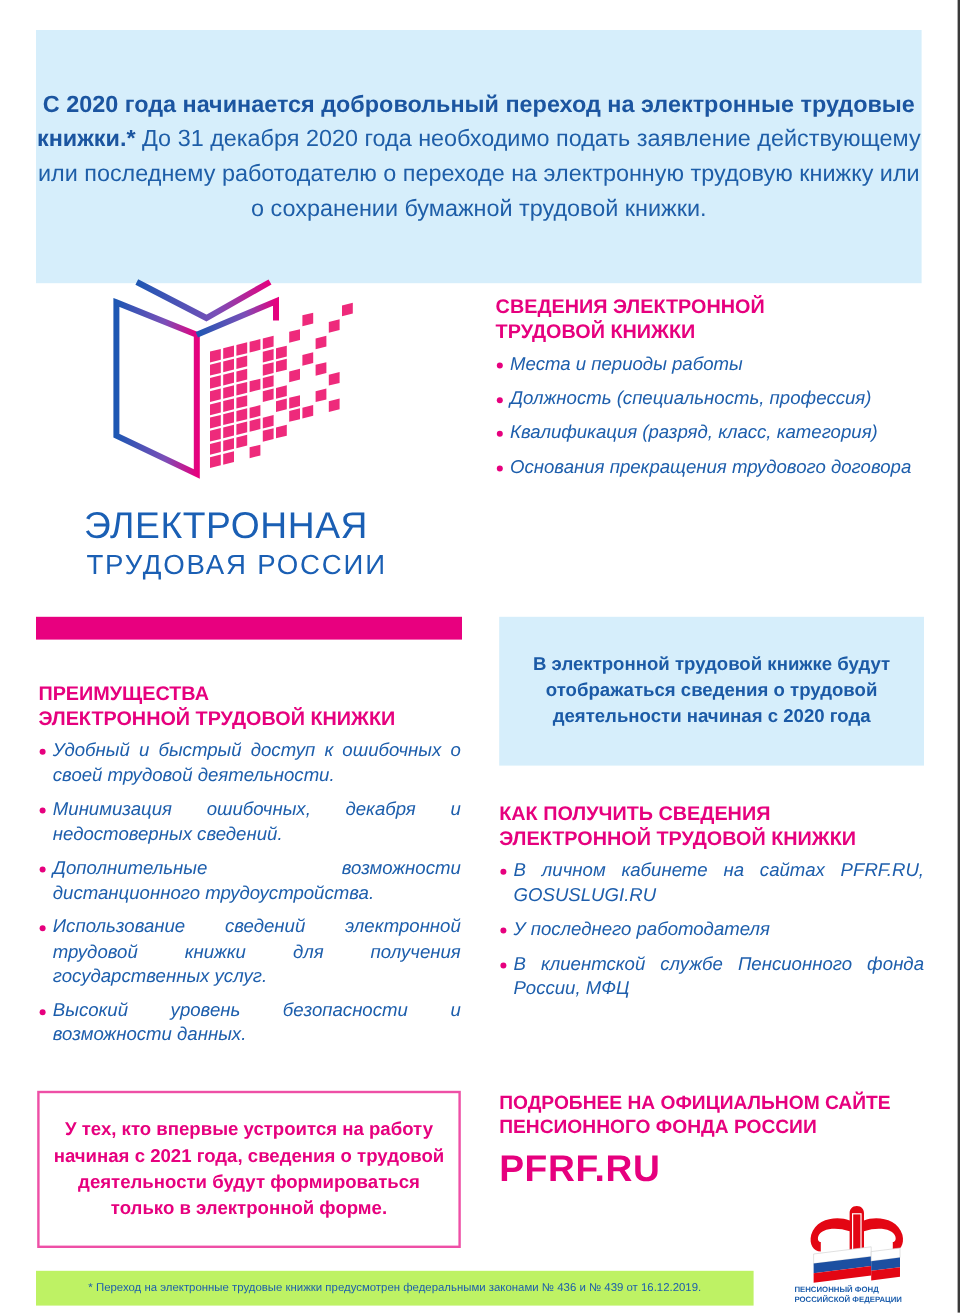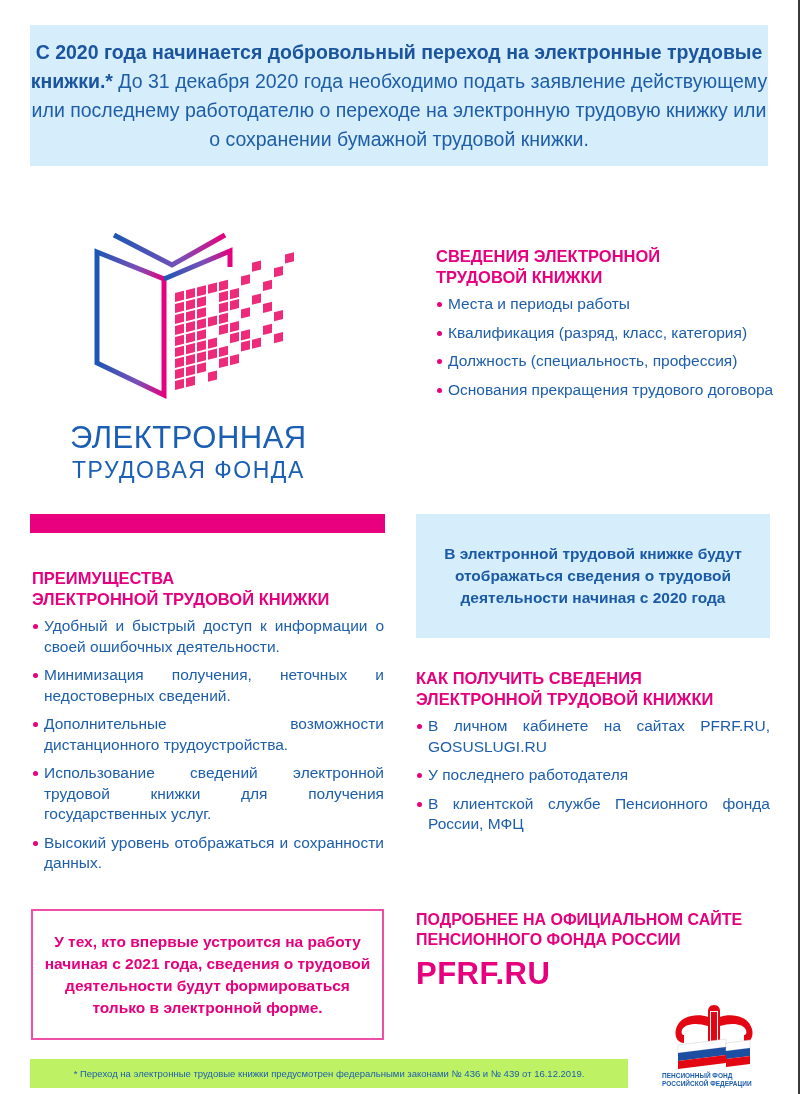--- a/index.html
+++ b/index.html
@@ -5,44 +5,44 @@
   html, body { margin:0; padding:0; }
   body {
     width:800px; height:1094px; position:relative; overflow:hidden;
     background:#ffffff;
     font-family:"Liberation Sans", "DejaVu Sans", sans-serif;
     color:#1c5fae;
   }
   .right-edge { position:absolute; right:0; top:0; width:2px; height:1094px; background:#3a3a3a; }
 
   .top-box {
-    position:absolute; left:30px; top:25px; width:738px; height:141px;
+    position:absolute; left:30px; top:25px; width:738px; height:211px;
     background:#d6eefb; box-sizing:border-box;
     display:flex; align-items:center; justify-content:center; text-align:center;
   }
   .top-box p { margin:0; font-size:19.5px; line-height:29px; color:#1e5ea8; }
   .top-box b { font-weight:bold; color:#1b55a0; }
 
   .logo { position:absolute; left:80px; top:225px; width:260px; height:270px; }
   .logo-title { position:absolute; left:70px; top:420px; font-size:31px; font-weight:normal; color:#1a5fb4; letter-spacing:0.5px; }
   .logo-sub { position:absolute; left:72px; top:457px; font-size:23px; color:#1a5fb4; letter-spacing:1.5px; }
 
   .heading-pink { color:#e6007e; font-weight:bold; font-size:16.5px; line-height:21px; text-transform:uppercase; margin:0; }
 
   .section { position:absolute; }
-  ul.bullets { list-style:none; margin:6px 0 0 0; padding:0; }
+  ul.bullets { list-style:none; margin:6px 0 0 0; padding:0;font-style:italic; }
   ul.bullets li {
     position:relative; padding-left:12px; font-size:15.5px; line-height:20.5px; margin-bottom:8px;
     color:#1d5eac; text-align:justify;
   }
   ul.bullets li::before {
     content:""; position:absolute; left:1px; top:8px; width:5px; height:5px; border-radius:50%; background:#e6007e;
   }
 
-  .sv-section { left:436px; top:246px; width:354px; }
+  .sv-section { left:413px; top:246px; width:354px; }
   .pink-bar { position:absolute; left:30px; top:514px; width:355px; height:19px; background:#e8007f; }
 
   .adv-section { left:32px; top:568px; width:352px; }
   .info-box {
     position:absolute; left:416px; top:514px; width:354px; height:124px; background:#d6eefb;
     display:flex; align-items:center; text-align:center;
   }
   .info-box p { margin:0; font-size:15.5px; line-height:22px; font-weight:bold; color:#1b5aa6; }
 
   .how-section { left:416px; top:668px; width:354px; }
@@ -150,48 +150,48 @@
     <rect x="77" y="42" width="9" height="9"></rect>
       <rect x="66" y="53" width="9" height="9"></rect>
       <rect x="88" y="53" width="9" height="9"></rect>
       <rect x="99" y="64" width="9" height="9"></rect>
     <rect x="88" y="75" width="9" height="9"></rect>
       <rect x="99" y="86" width="9" height="9"></rect>
       <rect x="55" y="97" width="9" height="9"></rect>
   </g>
 </svg>
 <div class="logo-title">ЭЛЕКТРОННАЯ</div>
-<div class="logo-sub">ТРУДОВАЯ ФОНДА</div>
+<div class="logo-sub">ТРУДОВАЯ РОССИИ</div>
 
 <div class="section sv-section">
   <h3 class="heading-pink">
     <span>СВЕДЕНИЯ ЭЛЕКТРОННОЙ</span><br>
     <span>ТРУДОВОЙ КНИЖКИ</span>
   </h3>
   <ul class="bullets">
     <li>Места и периоды работы</li>
+    <li>Должность (специальность, профессия)</li>
     <li>Квалификация (разряд, класс, категория)</li>
-    <li>Должность (специальность, профессия)</li>
     <li>Основания прекращения трудового договора</li>
   </ul>
 </div>
 
 <div class="pink-bar"></div>
 
 <div class="section adv-section">
   <h3 class="heading-pink">
     <span>ПРЕИМУЩЕСТВА</span><br>
     <span>ЭЛЕКТРОННОЙ ТРУДОВОЙ КНИЖКИ</span>
   </h3>
   <ul class="bullets">
-    <li>Удобный и быстрый доступ к информации о своей ошибочных деятельности.</li>
-    <li>Минимизация получения, неточных и недостоверных сведений.</li>
+    <li>Удобный и быстрый доступ к ошибочных о своей трудовой деятельности.</li>
+    <li>Минимизация ошибочных, декабря и недостоверных сведений.</li>
     <li>Дополнительные возможности дистанционного трудоустройства.</li>
     <li>Использование сведений электронной трудовой книжки для получения государственных услуг.</li>
-    <li>Высокий уровень отображаться и сохранности данных.</li>
+    <li>Высокий уровень безопасности и возможности данных.</li>
   </ul>
 </div>
 
 <div class="info-box">
   <p>В электронной трудовой книжке будут отображаться сведения о трудовой деятельности начиная с 2020 года</p>
 </div>
 
 <div class="section how-section">
   <h3 class="heading-pink">
     <span>КАК ПОЛУЧИТЬ СВЕДЕНИЯ</span><br>

